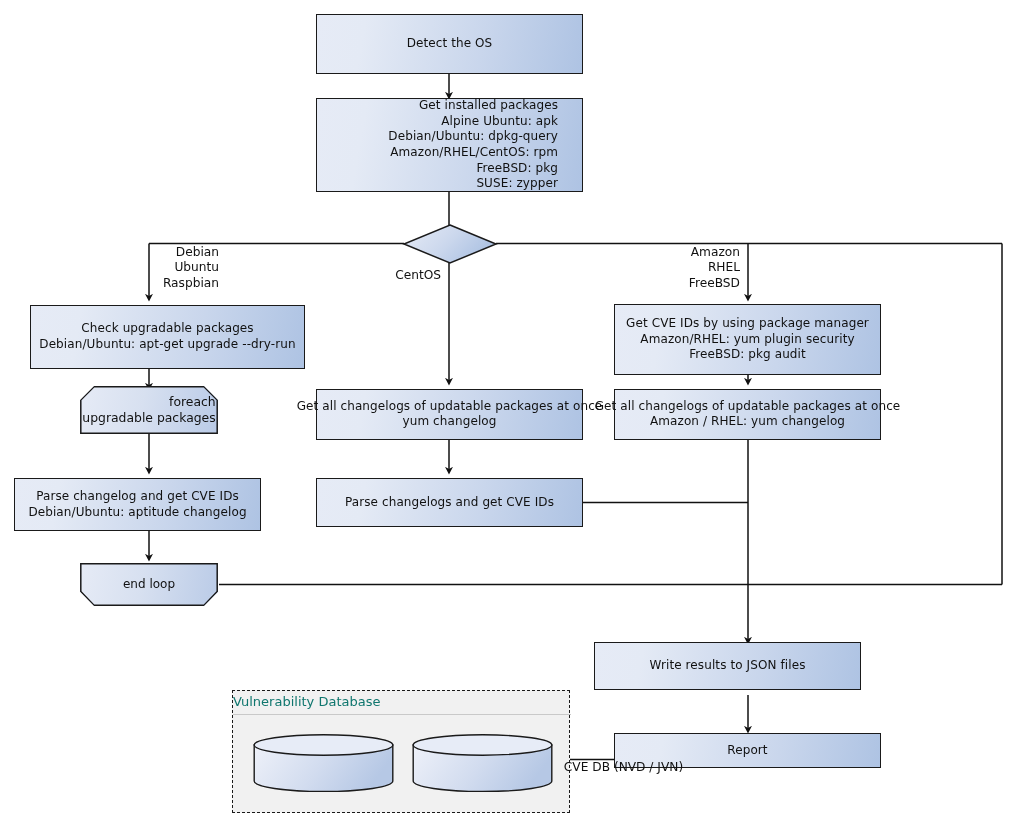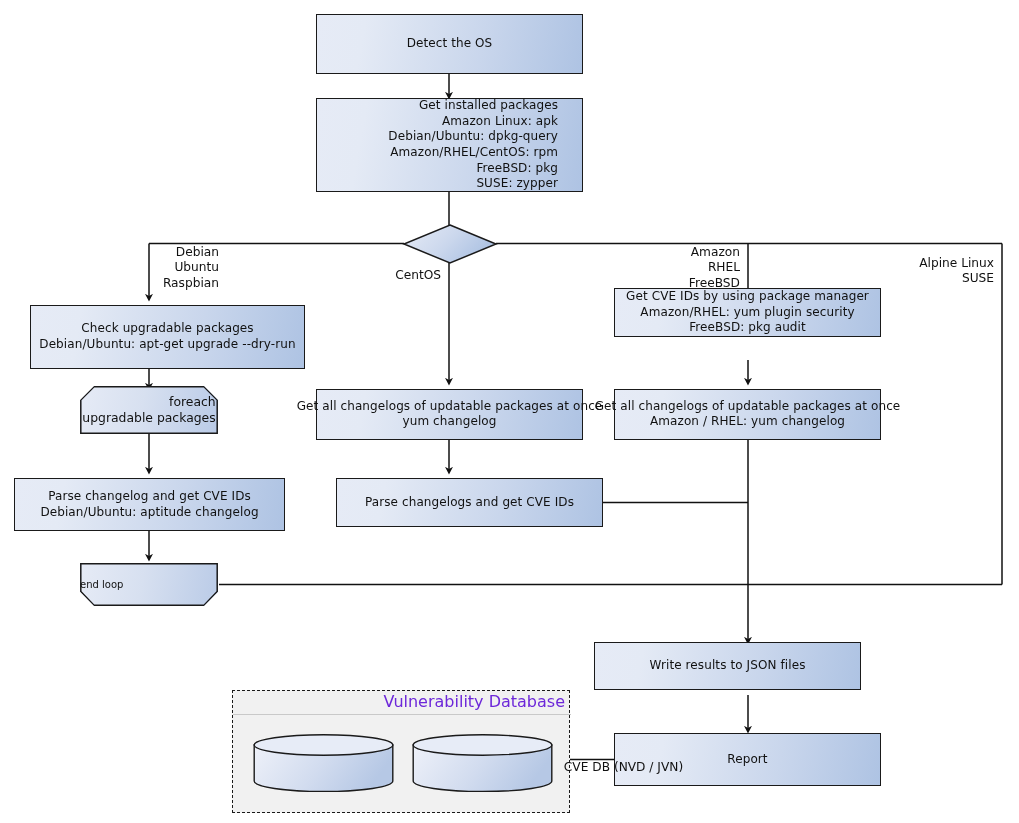--- a/index.html
+++ b/index.html
@@ -47,22 +47,22 @@
     display:flex;align-items:center;justify-content:center;text-align:right;
     font-size:12.4px;line-height:15.6px;
     -webkit-clip-path:polygon(14px 0,calc(100% - 14px) 0,100% 14px,100% 100%,0 100%,0 14px);
     clip-path:polygon(14px 0,calc(100% - 14px) 0,100% 14px,100% 100%,0 100%,0 14px);
   }
   
   .loopend{
     position:absolute;
     box-sizing:border-box;
     background:linear-gradient(100deg,#e6ebf6 0%,#d7e0f0 45%,#bacbe7 100%);
-    display:flex;align-items:center;justify-content:flex-start;text-align:center;
-    font-size:10px;line-height:15.6px;
+    display:flex;align-items:center;justify-content:center;text-align:center;
+    font-size:12px;line-height:15.6px;
     -webkit-clip-path:polygon(0 0,100% 0,100% calc(100% - 14px),calc(100% - 14px) 100%,14px 100%,0 calc(100% - 14px));
     clip-path:polygon(0 0,100% 0,100% calc(100% - 14px),calc(100% - 14px) 100%,14px 100%,0 calc(100% - 14px));
   }
   .loopstart svg,.loopend svg{position:absolute;left:0;top:0;overflow:visible;pointer-events:none;}
   .loopstart .txt,.loopend .txt{position:relative;z-index:2;}
   
   .diamond{position:absolute;}
   
   .elabel{
     position:absolute;
@@ -77,24 +77,24 @@
   
   .dbpanel{
     position:absolute;
     box-sizing:border-box;
     border:1.6px dashed #1a1a1a;
     background:#f1f1f1;
   }
   .dbpanel-title{
     position:absolute;
     box-sizing:border-box;
-    text-align:right;
-    font-size:16px;
+    text-align:left;
+    font-size:13px;
     line-height:22px;
-    color:#6d28d9;
+    color:#0f766e;
     border-bottom:1.3px solid #c9c9c9;
     padding-right:6px;
     white-space:nowrap;
   }
   .cyl{position:absolute;}
   .cyl-label{
     position:absolute;
     width:100%;
     text-align:center;
     font-size:12.2px;
@@ -148,21 +148,21 @@
     </g>
   </svg>
 
   <div class="node" style="left:316px;top:14px;width:267px;height:60px;">
     <span class="txt">Detect the OS</span>
   </div>
 
   <div class="node right" style="left:316px;top:98px;width:267px;height:94px;">
     <span class="txt">
       <span>Get installed packages</span><br>
-      <span>Amazon Linux: apk</span><br>
+      <span>Alpine Ubuntu: apk</span><br>
       <span>Debian/Ubuntu: dpkg-query</span><br>
       <span>Amazon/RHEL/CentOS: rpm</span><br>
       <span>FreeBSD: pkg</span><br>
       <span>SUSE: zypper</span>
     </span>
   </div>
 
   <svg class="diamond" style="left:402px;top:223px;" width="96" height="42" viewBox="0 0 96 42">
     <defs>
       <linearGradient id="dg" x1="0" y1="0" x2="1" y2="0.4">
@@ -173,84 +173,83 @@
     </defs>
     <polygon points="48,2 94,21 48,40 2,21" fill="url(#dg)" stroke="#1a1a1a" stroke-width="1.5"></polygon>
   </svg>
 
   <div class="elabel r" style="left:95px;top:245px;width:124px;">Debian<br>Ubuntu<br>Raspbian</div>
 
   <div class="elabel r" style="left:329px;top:268px;width:112px;">CentOS</div>
 
   <div class="elabel r" style="left:620px;top:245px;width:120px;">Amazon<br>RHEL<br>FreeBSD</div>
 
-  <div class="elabel r" style="left:872px;top:256px;width:122px;">Alpine Linux<br>SUSE</div>
 
   <div class="node" style="left:14px;top:305px;width:275px;height:64px;margin-left:16px;">
     <span class="txt">
       <span>Check upgradable packages</span><br>
       <span>Debian/Ubuntu: apt-get upgrade --dry-run</span>
     </span>
   </div>
 
   <div class="loopstart" style="left:80px;top:386px;width:138px;height:48px;">
     <svg width="138" height="48" viewBox="0 0 138 48">
       <polygon points="14,0.8 124,0.8 137.2,14 137.2,47.2 0.8,47.2 0.8,14" fill="none" stroke="#1a1a1a" stroke-width="1.5"></polygon>
     </svg>
     <span class="txt">
       <span>foreach</span><br>
       <span>upgradable  packages</span>
     </span>
   </div>
 
-  <div class="node" style="left:14px;top:478px;width:271px;height:53px;">
+  <div class="node" style="left:14px;top:478px;width:247px;height:53px;">
     <span class="txt">
       <span>Parse changelog and get  CVE IDs</span><br>
       <span>Debian/Ubuntu: aptitude changelog</span>
     </span>
   </div>
 
   <div class="loopend" style="left:80px;top:563px;width:138px;height:43px;">
     <svg width="138" height="43" viewBox="0 0 138 43">
       <polygon points="0.8,0.8 137.2,0.8 137.2,28.5 124,42.2 14,42.2 0.8,28.5" fill="none" stroke="#1a1a1a" stroke-width="1.5"></polygon>
     </svg>
     <span class="txt">end loop</span>
   </div>
 
   <div class="node overflow" style="left:316px;top:389px;width:267px;height:51px;">
     <span class="txt">
       <span>Get all changelogs of updatable packages at once</span><br>
       <span>yum changelog</span>
     </span>
   </div>
 
-  <div class="node" style="left:336px;top:478px;width:267px;height:49px;">
+  <div class="node" style="left:316px;top:478px;width:267px;height:49px;">
     <span class="txt">Parse changelogs and get CVE IDs</span>
   </div>
 
-  <div class="node" style="left:614px;top:288px;width:267px;height:49px;">
+  <div class="node" style="left:614px;top:304px;width:267px;height:71px;">
     <span class="txt">
       <span>Get CVE IDs by using package manager</span><br>
       <span>Amazon/RHEL: yum plugin security</span><br>
       <span>FreeBSD: pkg audit</span>
     </span>
   </div>
 
   <div class="node overflow" style="left:614px;top:389px;width:267px;height:51px;">
     <span class="txt">
       <span>Get all changelogs of updatable packages at once</span><br>
       <span>Amazon / RHEL: yum changelog</span>
     </span>
   </div>
 
   <div class="node" style="left:594px;top:642px;width:267px;height:48px;">
     <span class="txt">Write results to JSON files</span>
   </div>
 
-  <div class="node" style="left:614px;top:733px;width:267px;height:53px;">
+  <div class="node" style="left:614px;top:733px;width:267px;height:35px;">
     <span class="txt">Report</span>
   </div>
 
   <div class="dbpanel" style="left:232px;top:690px;width:338px;height:123px;">
     <div class="dbpanel-title" style="left:0;top:0;width:338px;height:24px;">Vulnerability Database</div>
 
     <div class="cyl" style="left:20px;top:43px;width:141px;height:58px;">
       <svg width="141" height="58" viewBox="0 0 141 58">
         <defs>
           <linearGradient id="cg1" x1="0" y1="0" x2="1" y2="0.25">

